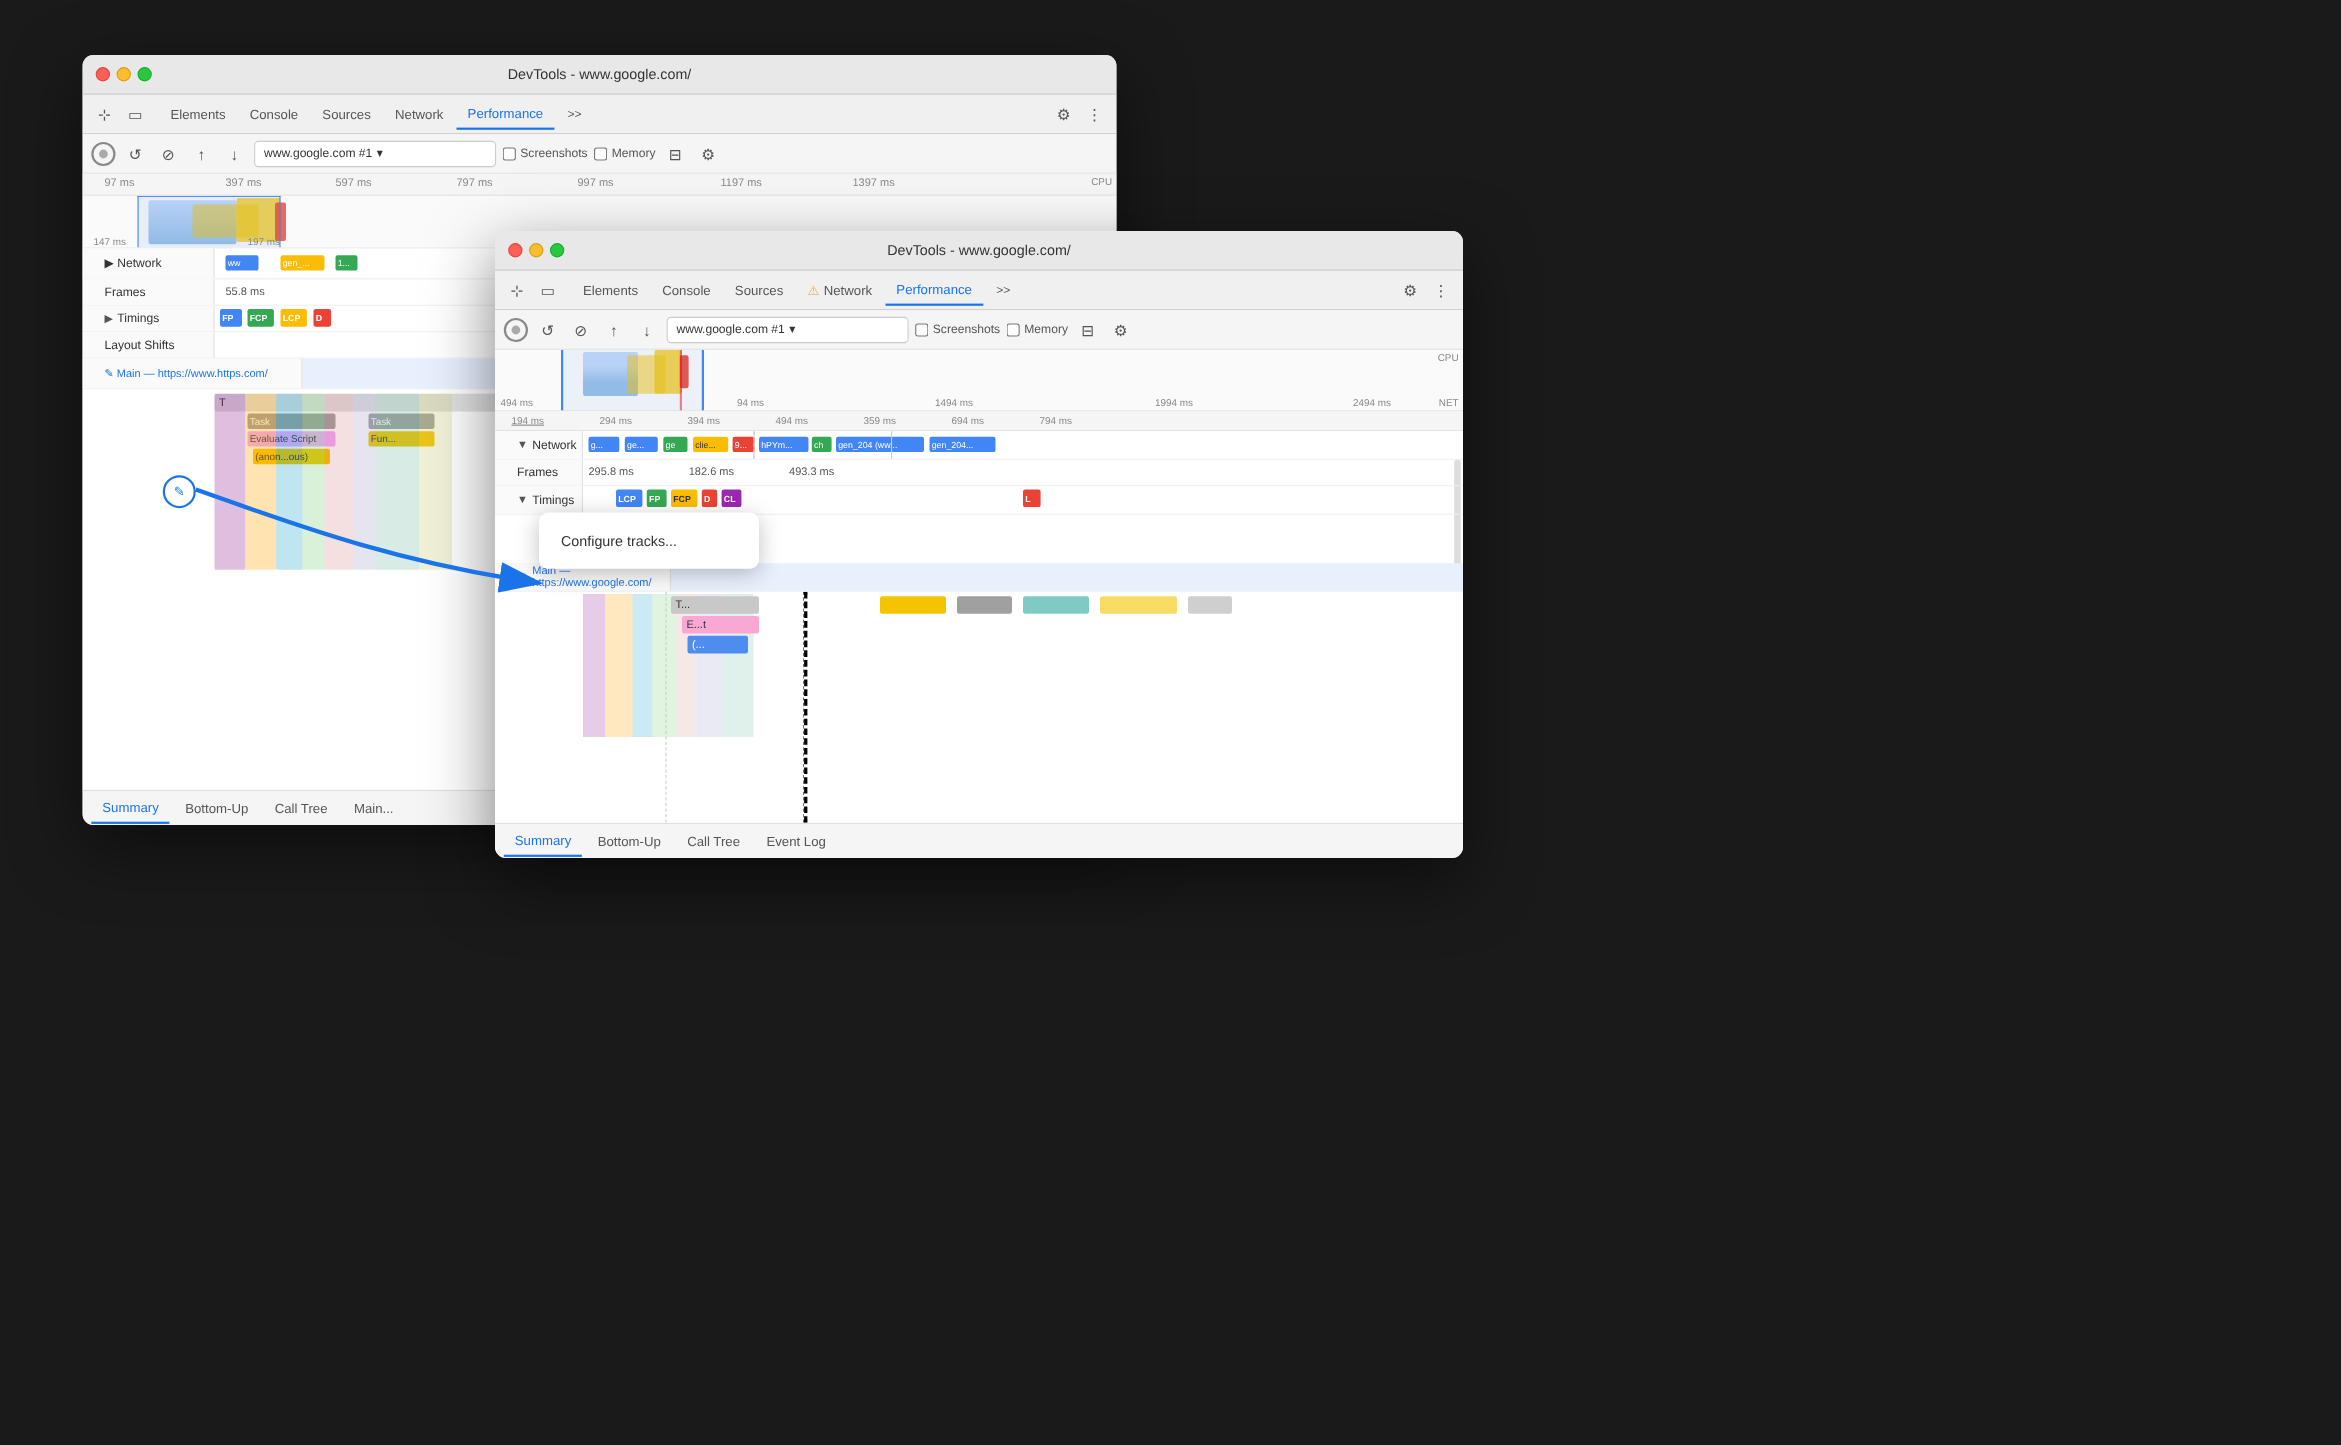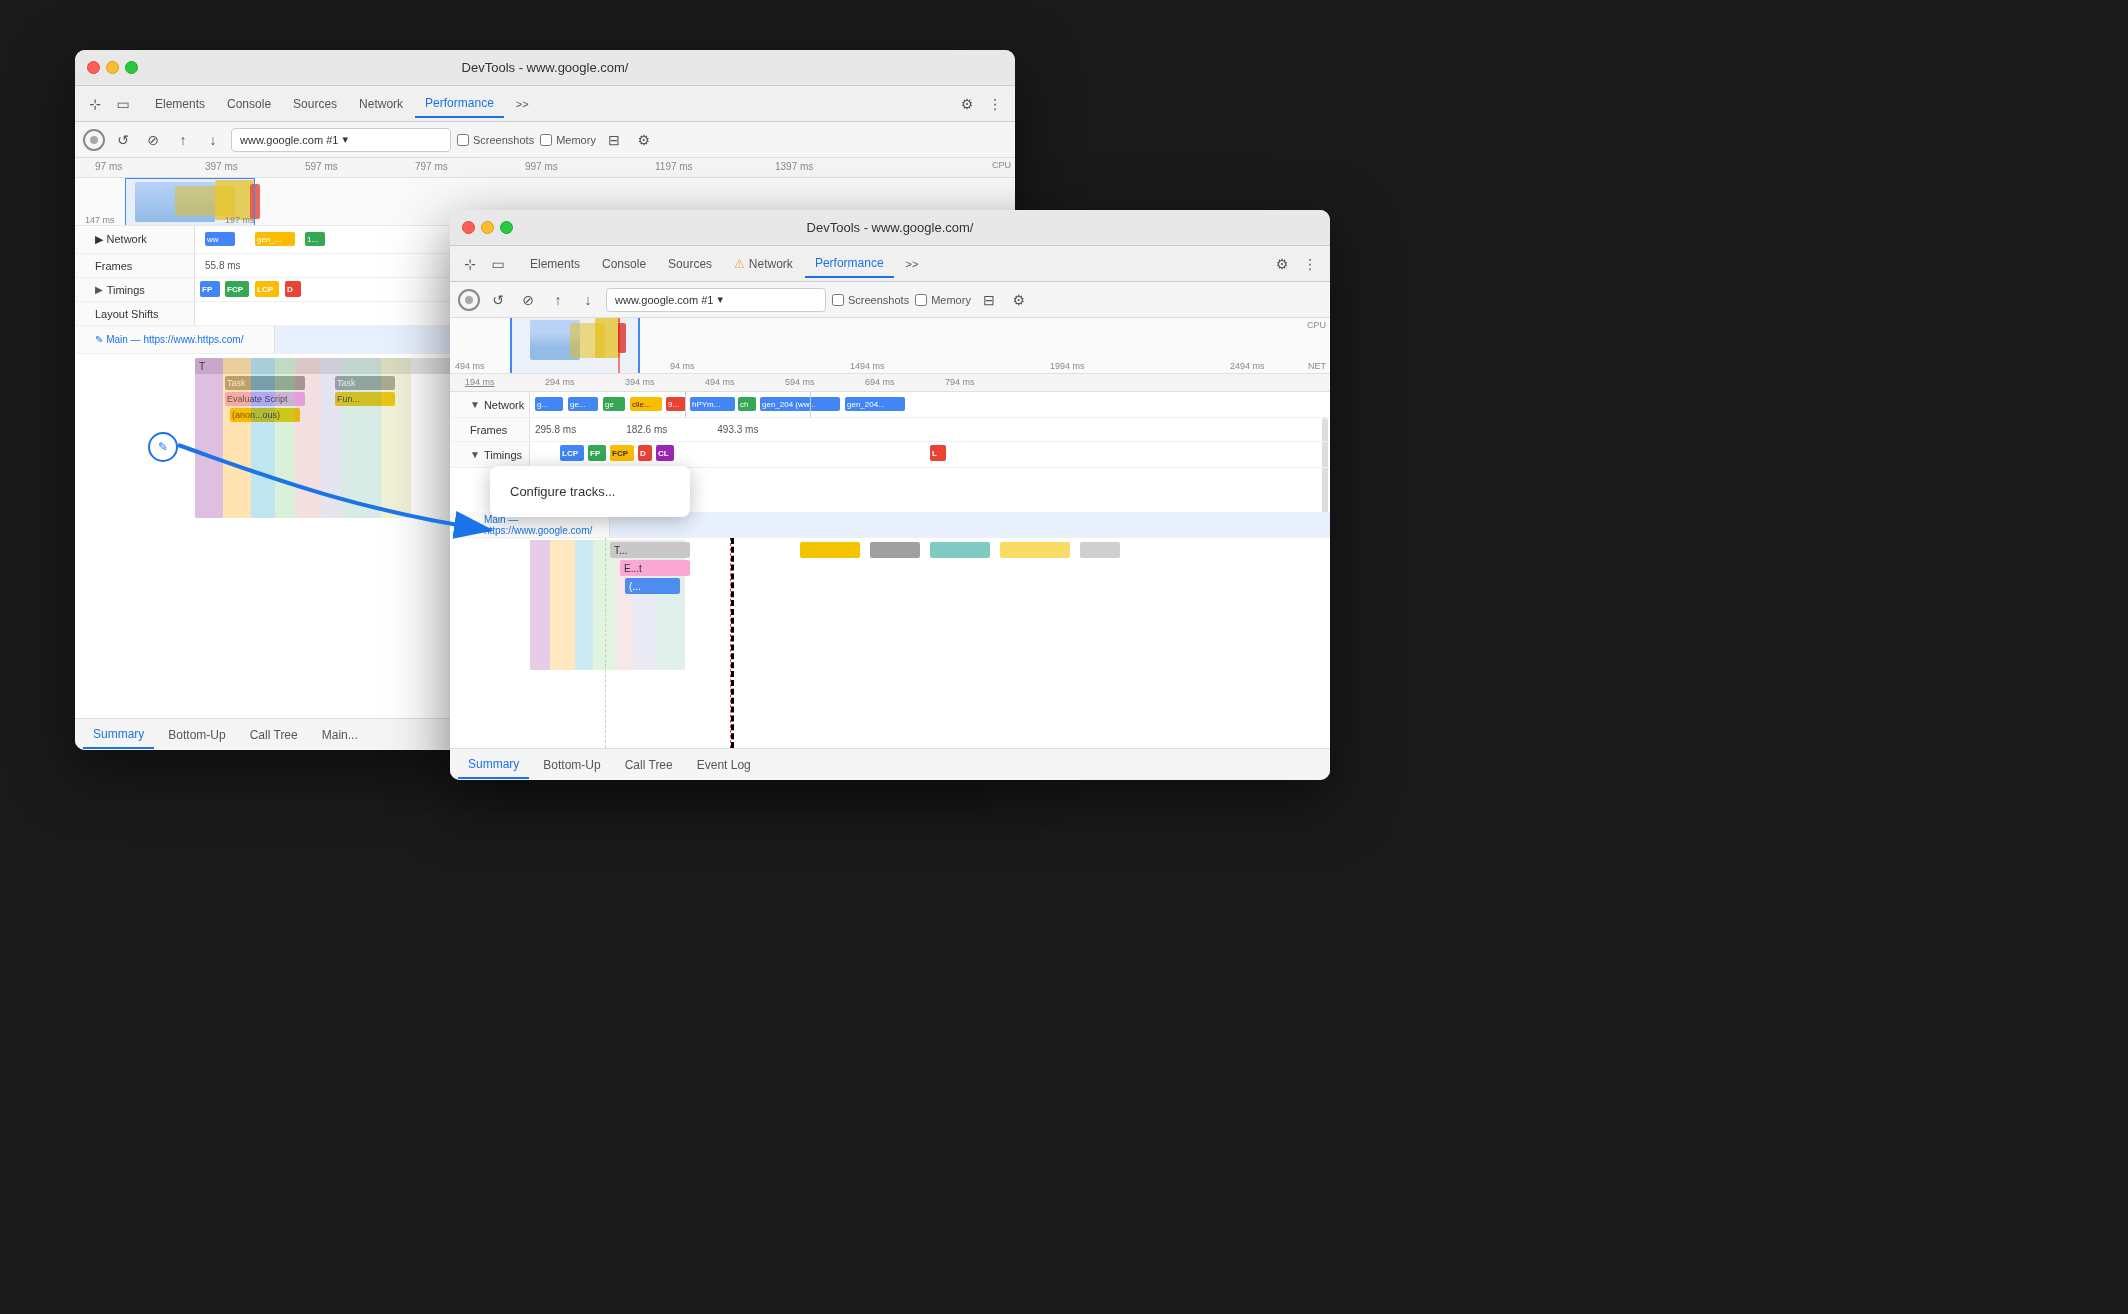--- a/index.html
+++ b/index.html
@@ -572,21 +572,21 @@
         <div style="position:absolute;bottom:2px;left:780px;font-size:9px;color:#888;">2494 ms</div>
         <div style="position:absolute;top:2px;right:4px;font-size:9px;color:#888;">CPU</div>
         <div style="position:absolute;bottom:2px;right:4px;font-size:9px;color:#888;">NET</div>
       </div>
 
       <div class="timeline-ruler" style="height:18px;background:#f5f5f5;">
         <span class="ruler-label" style="left:15px;font-size:9px;text-decoration:underline;">194 ms</span>
         <span class="ruler-label" style="left:95px;font-size:9px;">294 ms</span>
         <span class="ruler-label" style="left:175px;font-size:9px;">394 ms</span>
         <span class="ruler-label" style="left:255px;font-size:9px;">494 ms</span>
-        <span class="ruler-label" style="left:335px;font-size:9px;">594 ms</span>
+        <span class="ruler-label" style="left:335px;font-size:9px;">359 ms</span>
         <span class="ruler-label" style="left:415px;font-size:9px;">694 ms</span>
         <span class="ruler-label" style="left:495px;font-size:9px;">794 ms</span>
       </div>
 
       <div class="timeline-row" style="height:26px;background:white;">
         <div class="timeline-row-label" style="width:80px;min-width:80px;font-size:11px;">
           <span class="expand-arrow">▼</span>Network
         </div>
         <div class="timeline-row-content" style="position:relative;overflow:hidden;">
           <div style="position:absolute;left:5px;top:5px;width:28px;height:14px;background:#4285f4;border-radius:2px;font-size:8px;color:white;display:flex;align-items:center;padding:0 2px;">g...</div>

